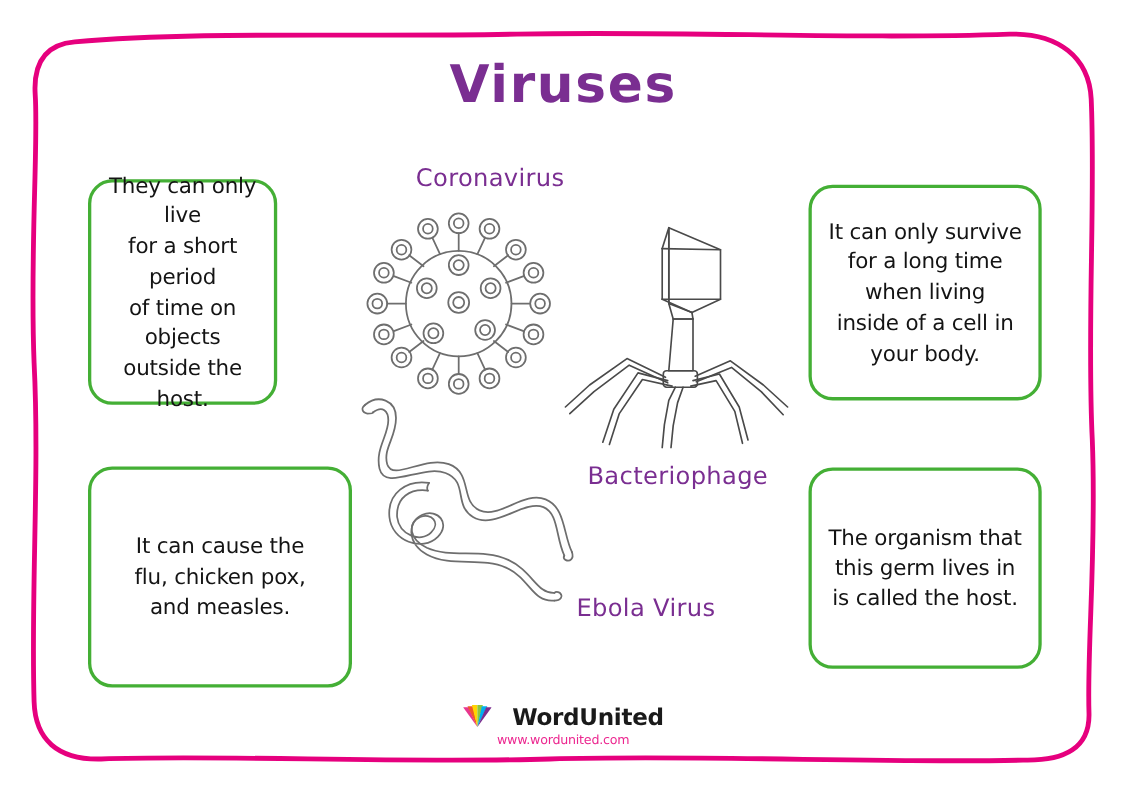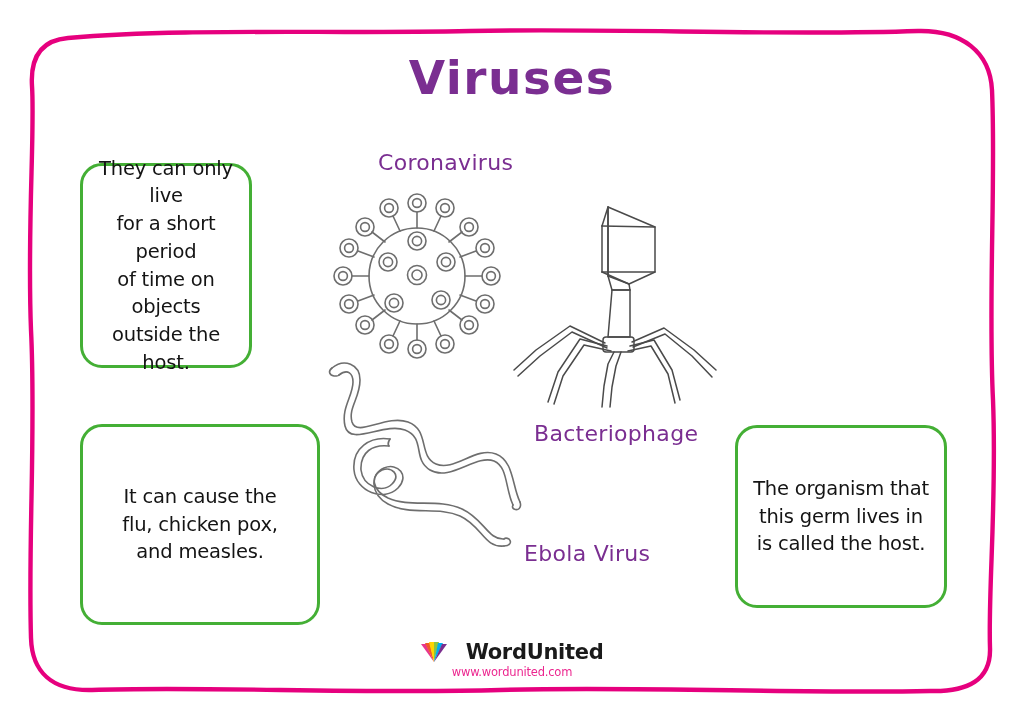--- a/index.html
+++ b/index.html
@@ -113,21 +113,21 @@
     position: absolute;
     left: 0;
     top: 640px;
     width: 1024px;
     display: flex;
     flex-direction: column;
     align-items: center;
   }
   #brand-row {
     display: flex;
-    align-items: flex-end;
+    align-items: center;
     gap: 19px;
   }
   #brand-name {
     font-family: "DejaVu Sans", sans-serif;
     font-size: 21px;
     font-weight: bold;
     color: #1a1a1a;
     letter-spacing: -0.3px;
   }
   #brand-url {
@@ -162,20 +162,27 @@
 
   <div class="title">Viruses</div>
 
   <div class="fact-box" id="box-tl">
     <div class="fact-text">They can only live
 for a short period
 of time on objects
 outside the host.</div>
   </div>
 
+  <div class="fact-box" id="box-tr">
+    <div class="fact-text">It can only survive
+for a long time
+when living
+inside of a cell in
+your body.</div>
+  </div>
 
   <div class="fact-box" id="box-bl">
     <div class="fact-text">It can cause the
 flu, chicken pox,
 and measles.</div>
   </div>
 
   <div class="fact-box" id="box-br">
     <div class="fact-text">The organism that
 this germ lives in

